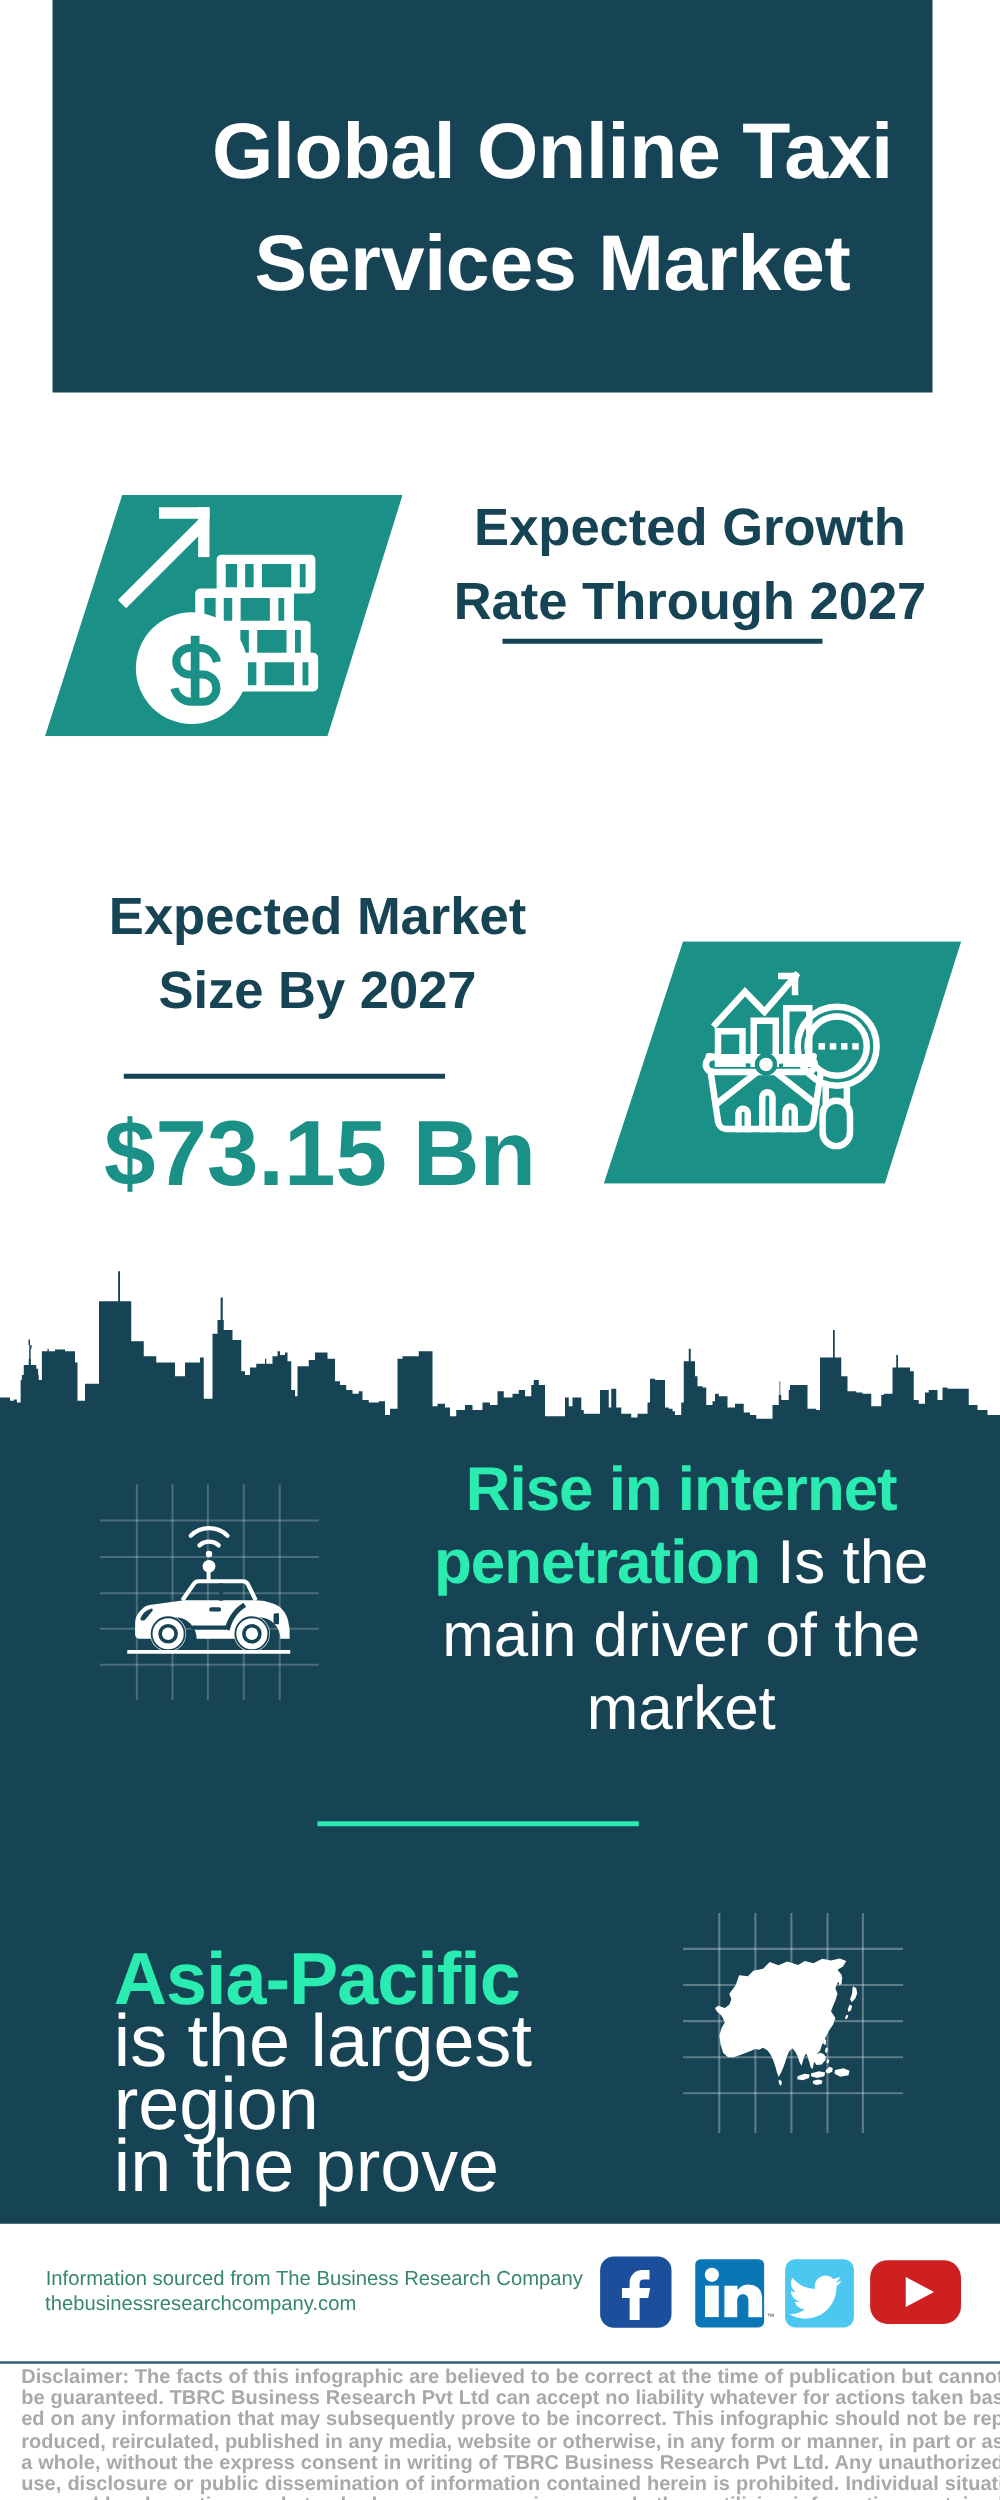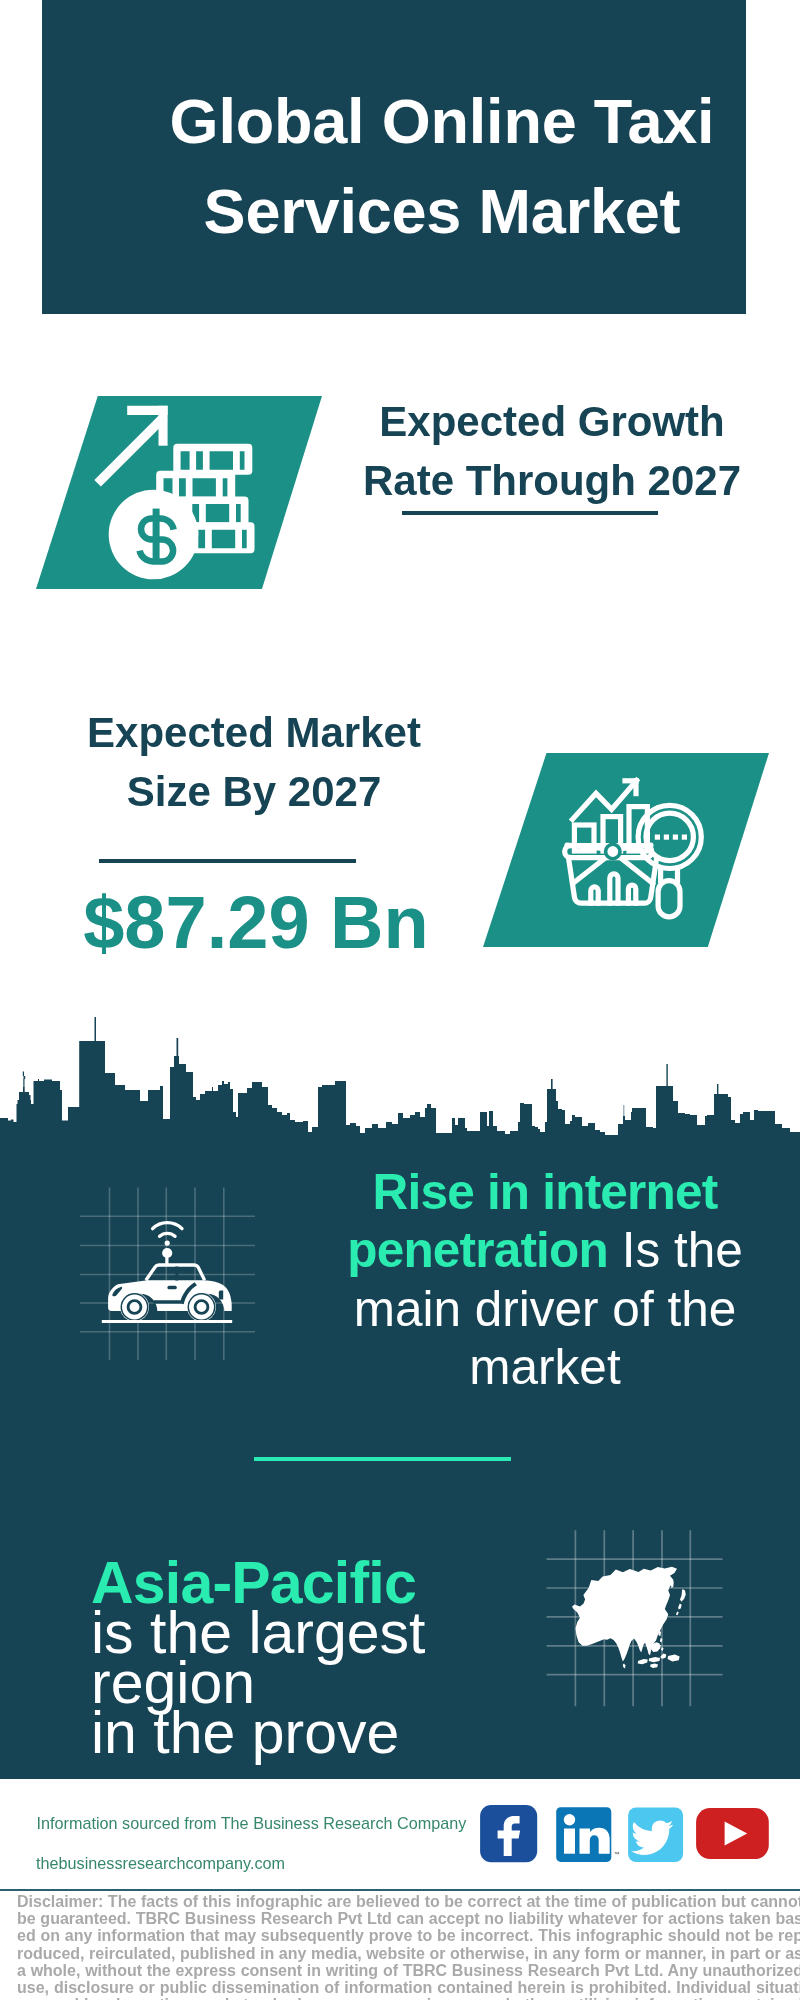--- a/index.html
+++ b/index.html
@@ -29,21 +29,21 @@
 
   .drv{position:absolute;color:#fff;font-size:49.5px;line-height:58.5px;text-align:center;}
   .hl{letter-spacing:-0.8px;margin-top:20px;}
   .hl{color:#2aebb0;font-weight:bold;}
   .mid-rule{position:absolute;height:4px;background:#2ae9b3;}
   .apac{position:absolute;color:#fff;font-size:59px;line-height:50px;}
 
   
   .src-line{position:absolute;color:#37876e;white-space:nowrap;}
   .src-1{font-size:16.2px;}
-  .src-2{font-size:16.2px;margin-top:20px;}
+  .src-2{font-size:16.2px;}
   .footer-rule{position:absolute;left:0;top:1888.7px;width:800px;height:2.3px;background:#2d5f70;}
   .disclaimer{position:absolute;left:17px;top:1893px;width:786px;color:#a9a9a9;font-size:16px;line-height:17.2px;text-align:justify;word-break:break-all;font-weight:bold;}
   .icon-svg{position:absolute;}
 </style>
 </head>
 <body>
 
 <div class="page">
 
   <div class="header">
@@ -127,21 +127,21 @@
       <path d="M622.4 778.2 h16.2 v5.2 h-16.2 z"></path>
       <path d="M633.4 778.2 h5.2 v18 h-5.2 z"></path>
     </g>
   </svg>
 
   <div class="stat-label" style="left:54px;top:703px;width:400px;">
     <div>Expected Market</div>
     <div>Size By 2027</div>
   </div>
   <div class="stat-rule" style="left:99px;top:859px;width:257px;"></div>
-  <div class="stat-value" style="left:51px;top:886px;width:410px;">$87.29 Bn</div>
+  <div class="stat-value" style="left:51px;top:886px;width:410px;">$73.15 Bn</div>
 
   <div class="dark"></div>
 
   <svg class="icon-svg" style="left:78px;top:1185px;width:180px;height:178px" viewBox="78 1185 180 178">
     <g stroke="#ffffff" stroke-opacity="0.22" stroke-width="1.6" fill="none">
       <path d="M109.5 1187.5 V1360 M138 1187.5 V1360 M166.3 1187.5 V1360 M195 1187.5 V1360 M223.8 1187.5 V1360"></path>
       <path d="M80 1216.3 H255 M80 1245.5 H255 M80 1274.5 H255 M80 1303 H255 M80 1331.8 H255"></path>
     </g>
     <g fill="none" stroke="#ffffff" stroke-width="3.4" stroke-linecap="round">
       <path d="M152.6 1228.6 a21 21 0 0 1 29.4 0"></path>

